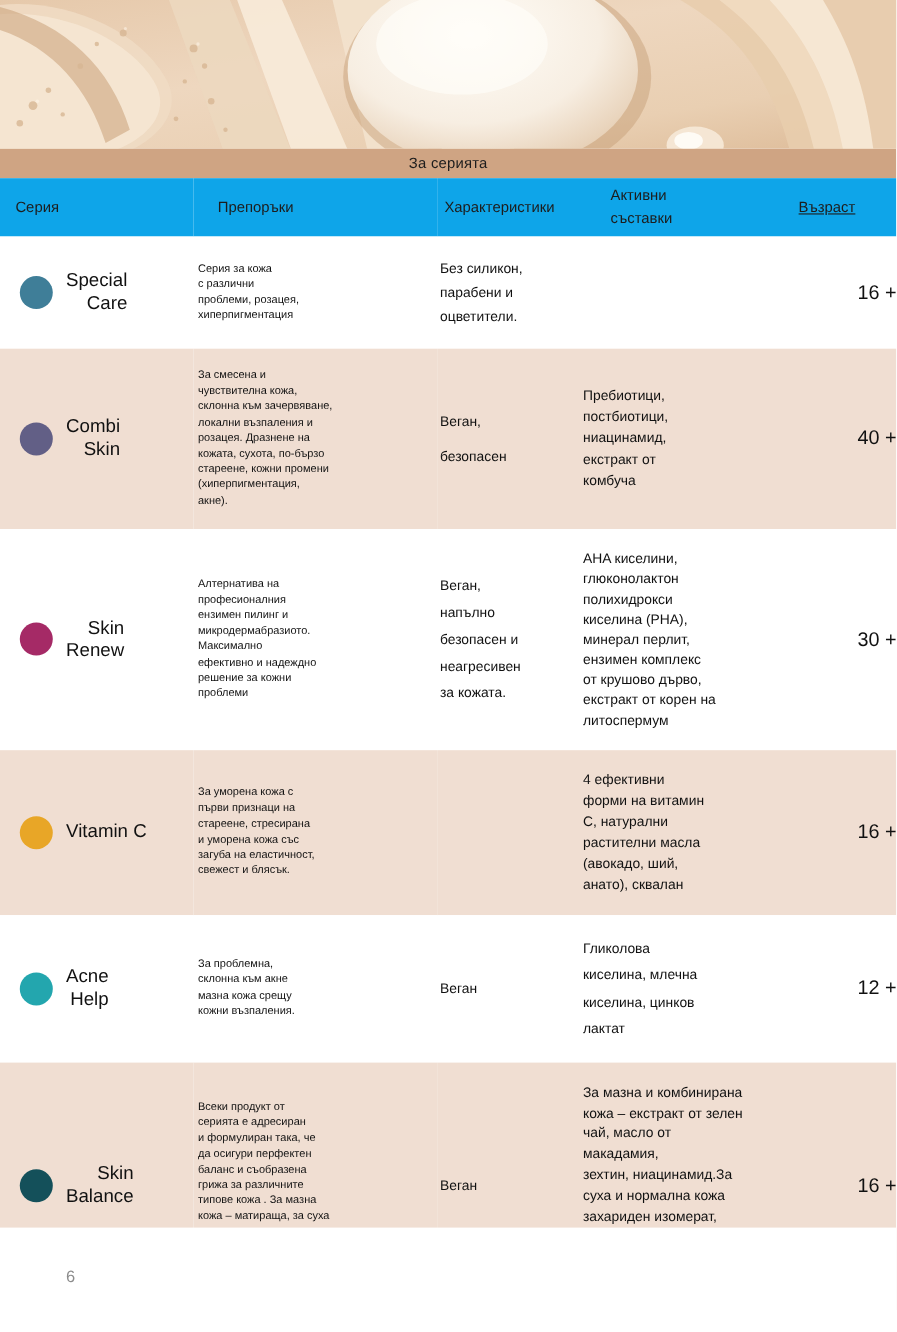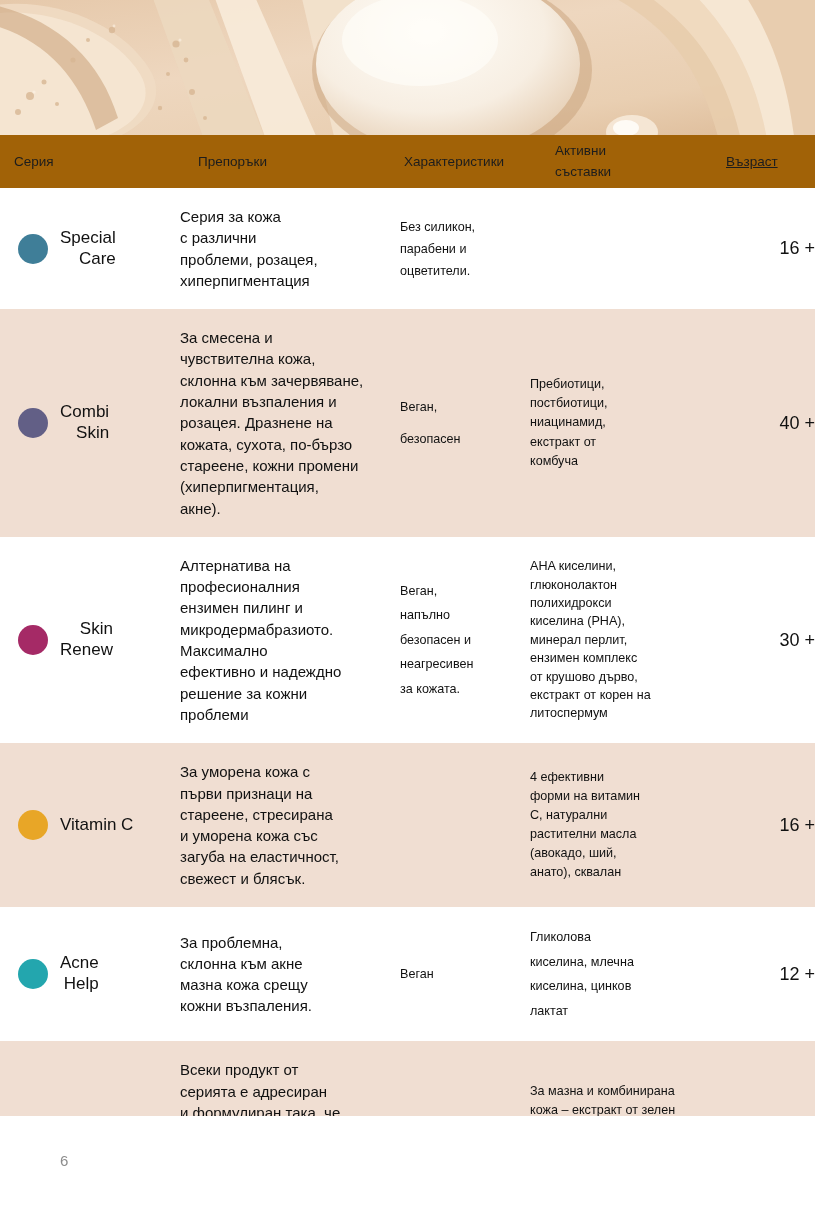--- a/index.html
+++ b/index.html
@@ -93,21 +93,21 @@
   .series-name {
     font-size: 17px;
     line-height: 1.22;
     color: #111;
     white-space: pre-line;
   }
 
   .rec-cell {
     padding-left: 4px;
     padding-right: 14px;
-    font-size: 15px;
+    font-size: 10px;
     line-height: 1.42;
     white-space: pre-line;
   }
   .char-cell {
     padding-left: 2px;
     padding-right: 8px;
     font-size: 12.6px;
     line-height: 1.75;
     white-space: pre-line;
   }
@@ -218,31 +218,34 @@
         <circle cx="205" cy="118" r="2"></circle>
       </g>
       <g fill="#fff6ea" opacity=".55">
         <circle cx="34" cy="92" r="1.6"></circle>
         <circle cx="114" cy="26" r="1.4"></circle>
         <circle cx="180" cy="40" r="1.5"></circle>
       </g>
     </svg>
   </div>
 
+  <div class="title-bar" style="background: rgb(207, 164, 131);">
+    <span class="title-text">За серията</span>
+  </div>
 
   <table class="tbl">
     <colgroup>
       <col class="c-series">
         <col class="c-rec">
         <col class="c-char">
       <col class="c-act">
         <col class="c-age">
     </colgroup>
     <thead>
-      <tr style="background: #a16207;">
+      <tr style="background: #0ea5e9;">
         <th class="th-series">
           <span class="hlabel">Серия</span>
         </th>
         <th class="th-rec">
           <span class="hlabel">Препоръки</span>
         </th>
         <th class="th-char">
           <span class="hlabel">Характеристики</span>
         </th>
         <th class="th-act">

